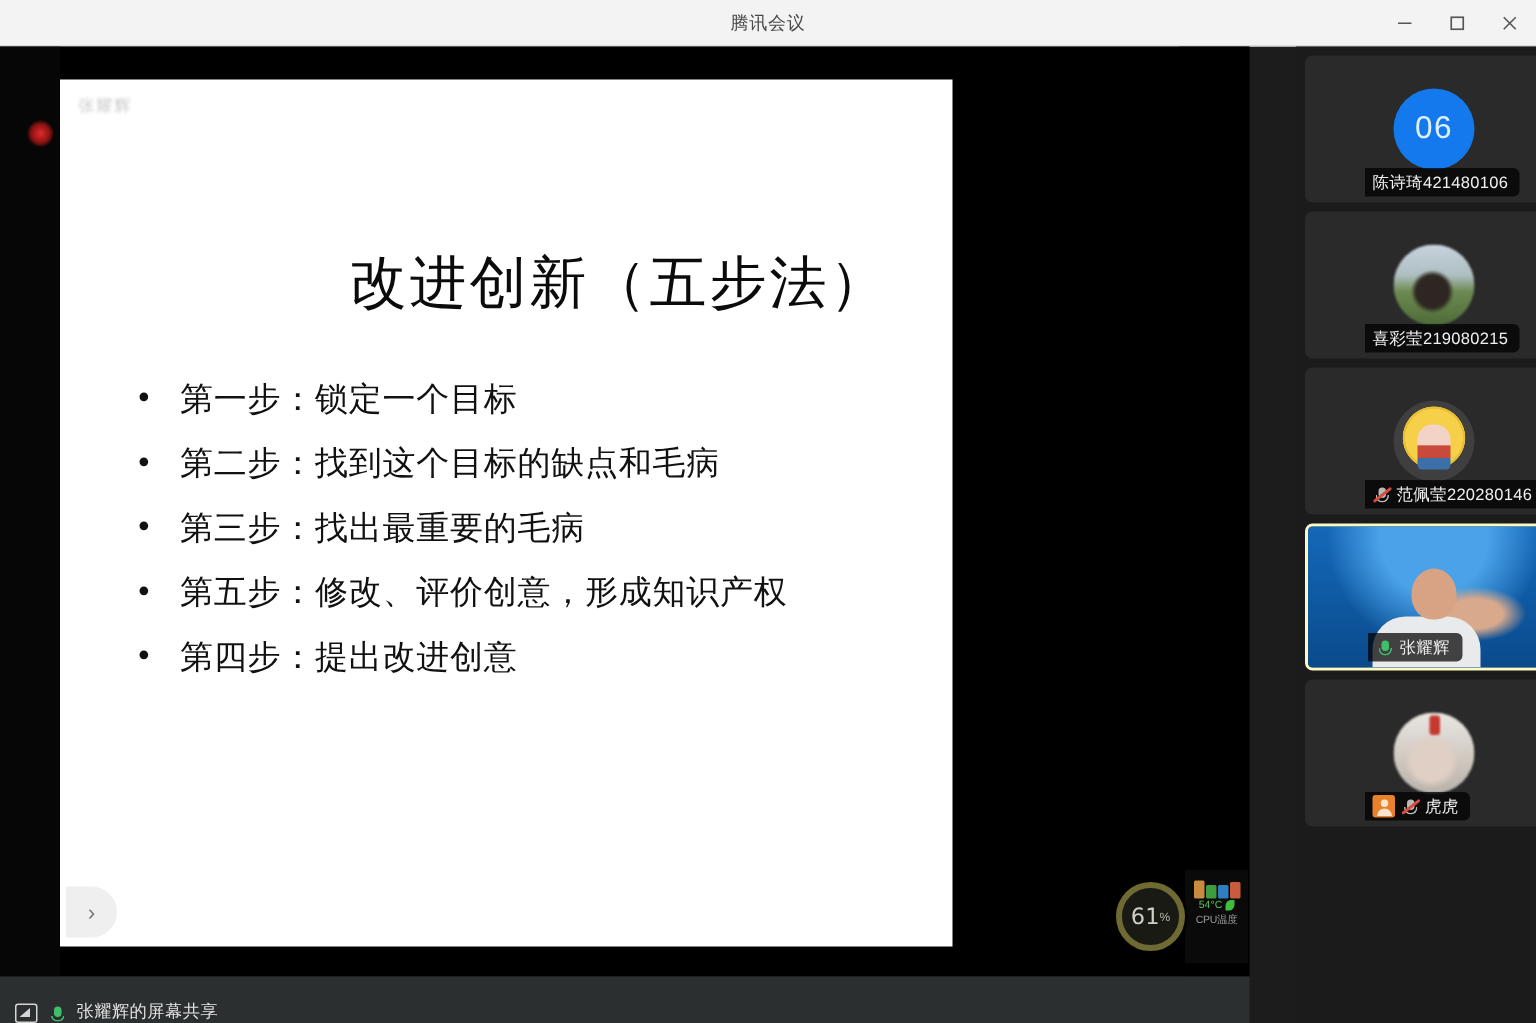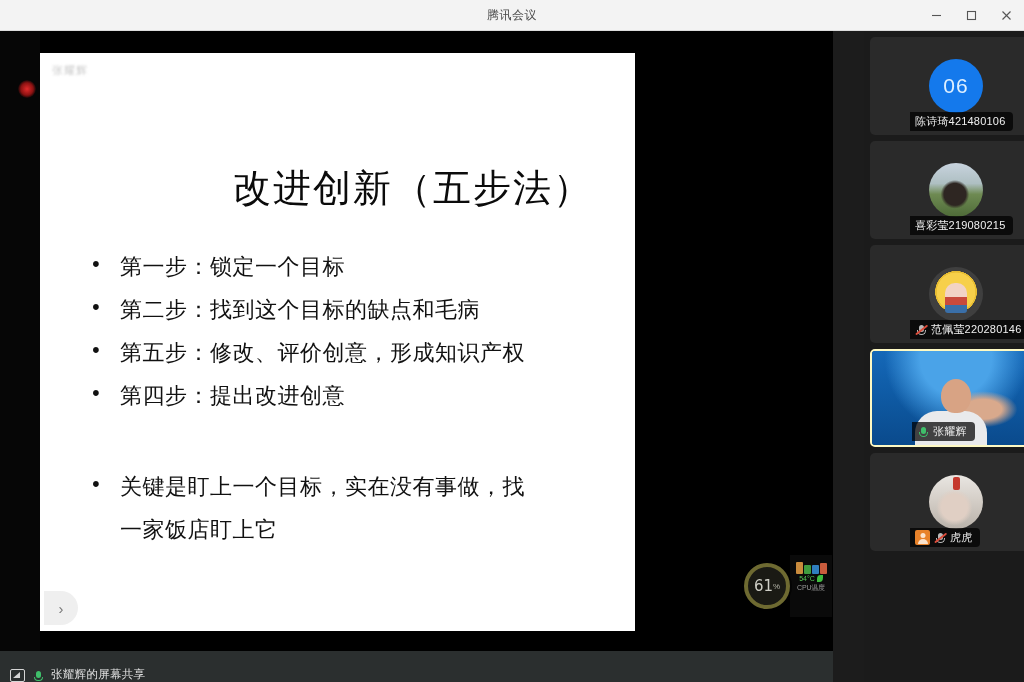--- a/index.html
+++ b/index.html
@@ -167,21 +167,21 @@
     justify-content: center;
     cursor: pointer;
     color: #777;
     font-size: 15px;
   }
 
   
   .perf-widget {
     position: absolute;
     left: 744px;
-    top: 524px;
+    top: 549px;
     width: 88px;
     height: 62px;
     display: flex;
     align-items: center;
   }
   .perf-gauge {
     position: relative;
     width: 46px;
     height: 46px;
     border-radius: 50%;
@@ -527,25 +527,24 @@
     <div class="rec-dot"></div>
 
     <div class="slide">
       <div class="slide-watermark">张耀辉</div>
 
       <div class="slide-title">改进创新（五步法）</div>
 
       <div class="bullets">
         <div class="bullet">第一步：锁定一个目标</div>
         <div class="bullet">第二步：找到这个目标的缺点和毛病</div>
+        <div class="bullet">第三步：找出最重要的毛病</div>
         <div class="bullet">第五步：修改、评价创意，形成知识产权</div>
         <div class="bullet">第四步：提出改进创意</div>
         <div class="bullets-gap"></div>
-        <div class="bullet">关键是盯上一个目标，实在没有事做，找
-一家饭店盯上它</div>
       </div>
     </div>
 
     <div class="slide-nav">›</div>
 
     <div class="perf-widget">
       <div class="perf-gauge">
         <span class="perf-gauge-value">61</span>
           <span class="perf-gauge-pct">%</span>
       </div>

